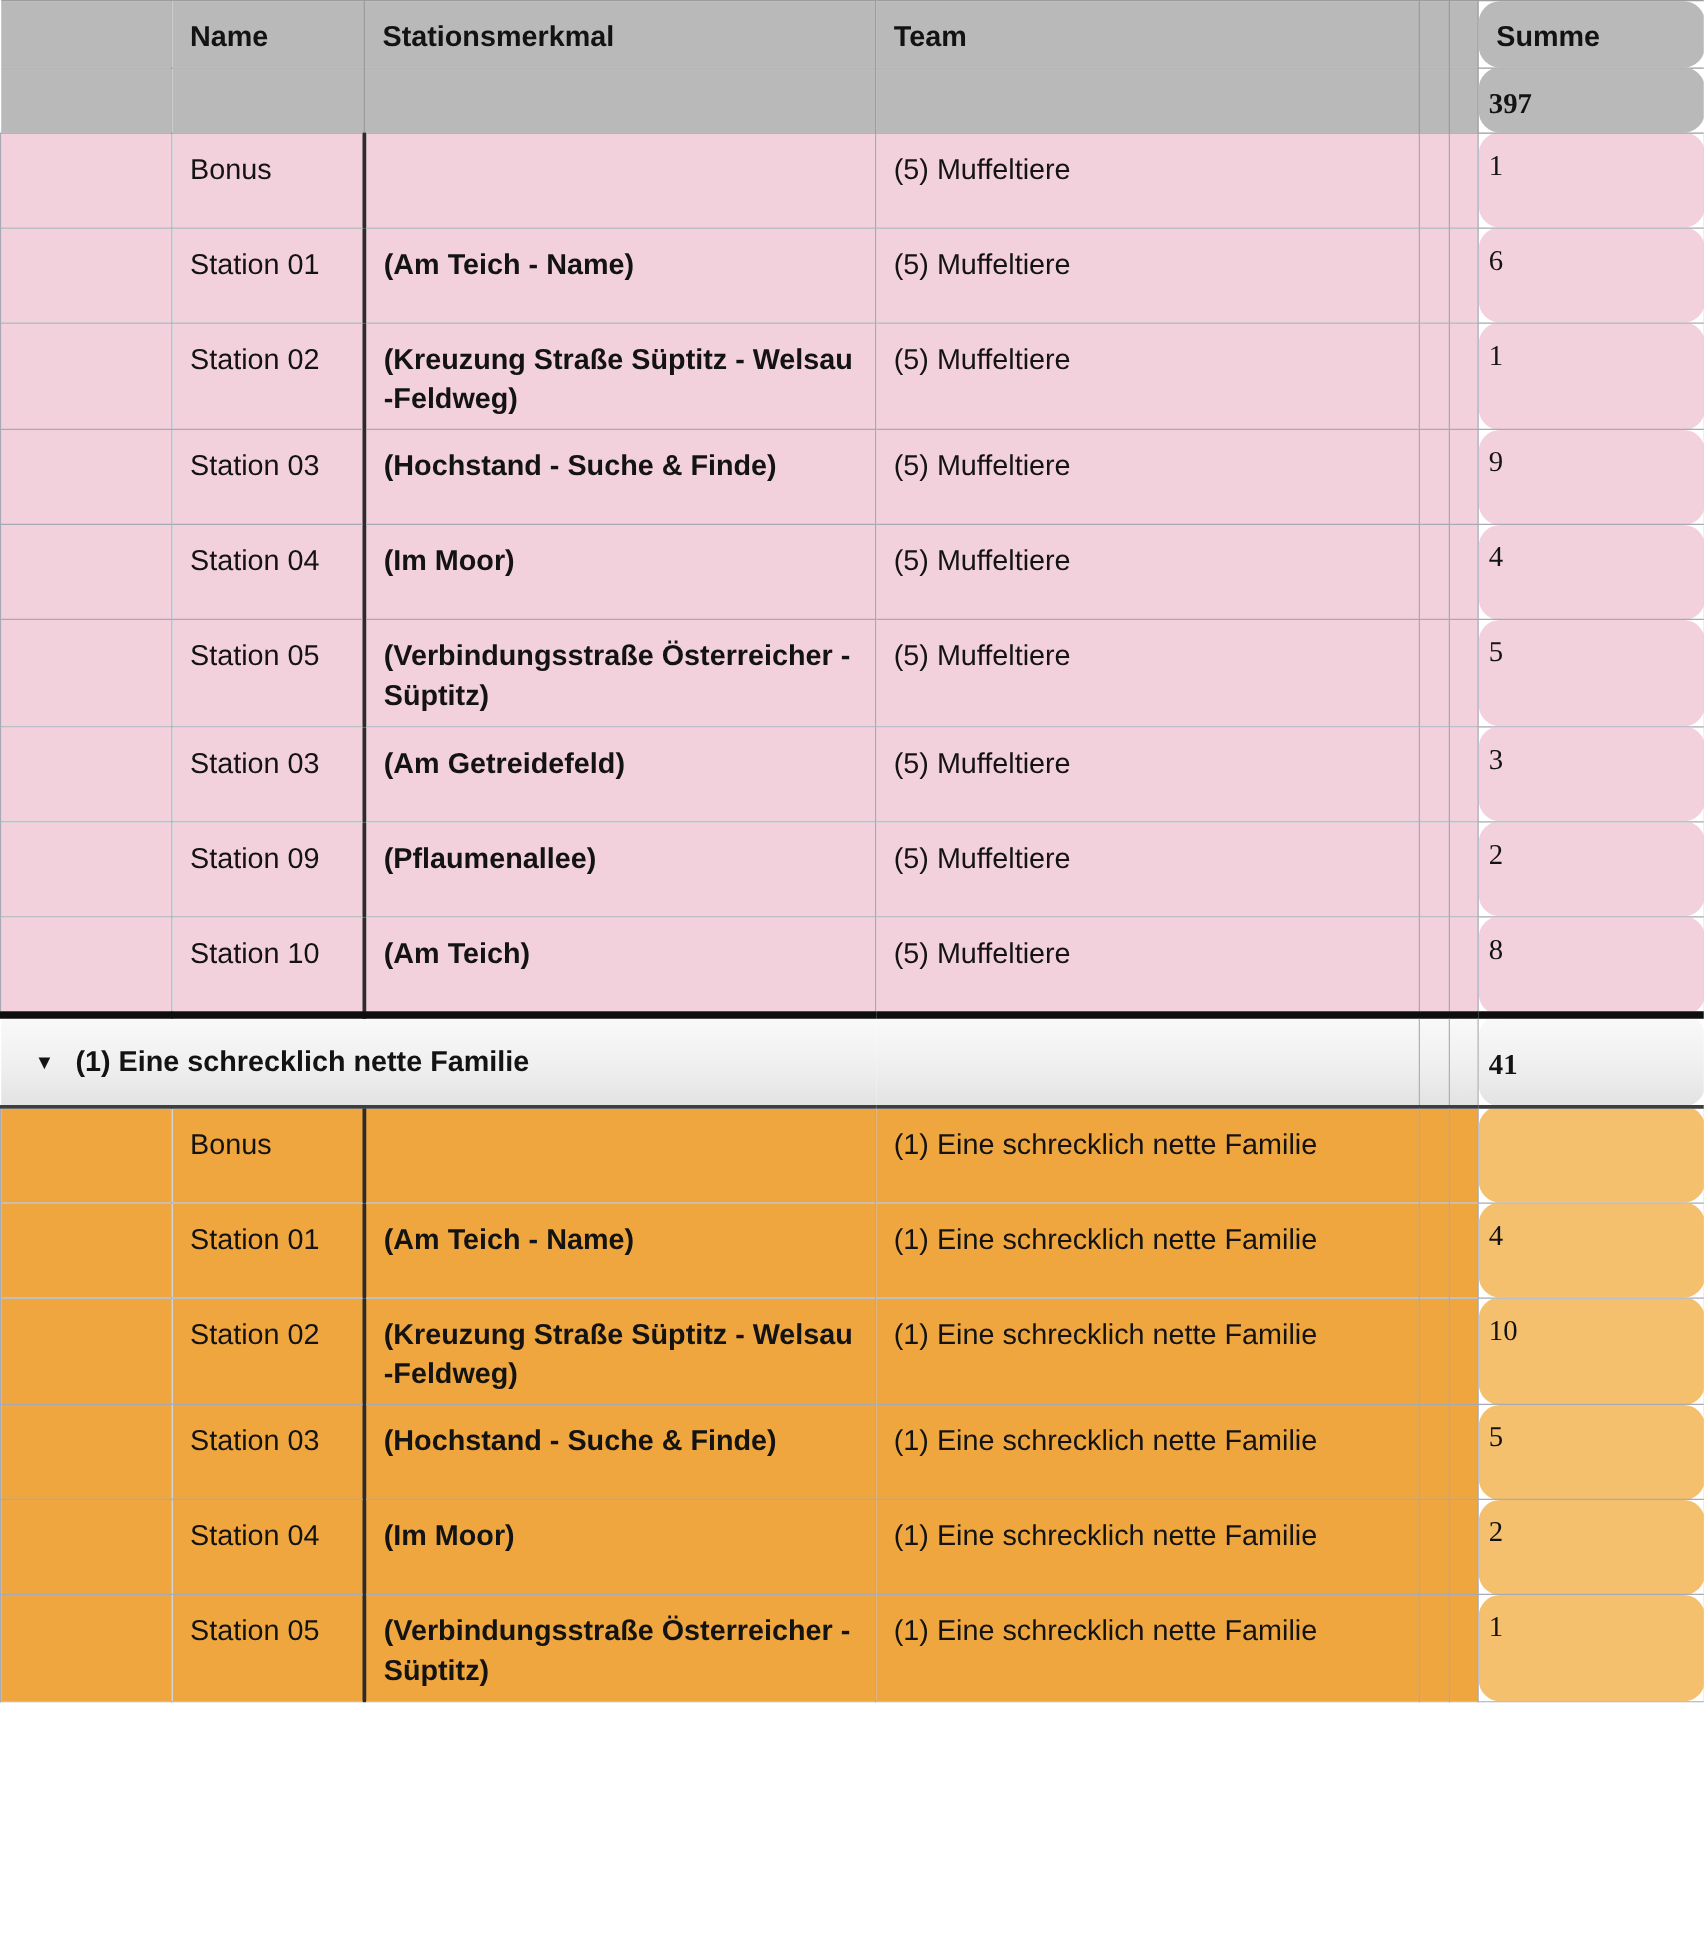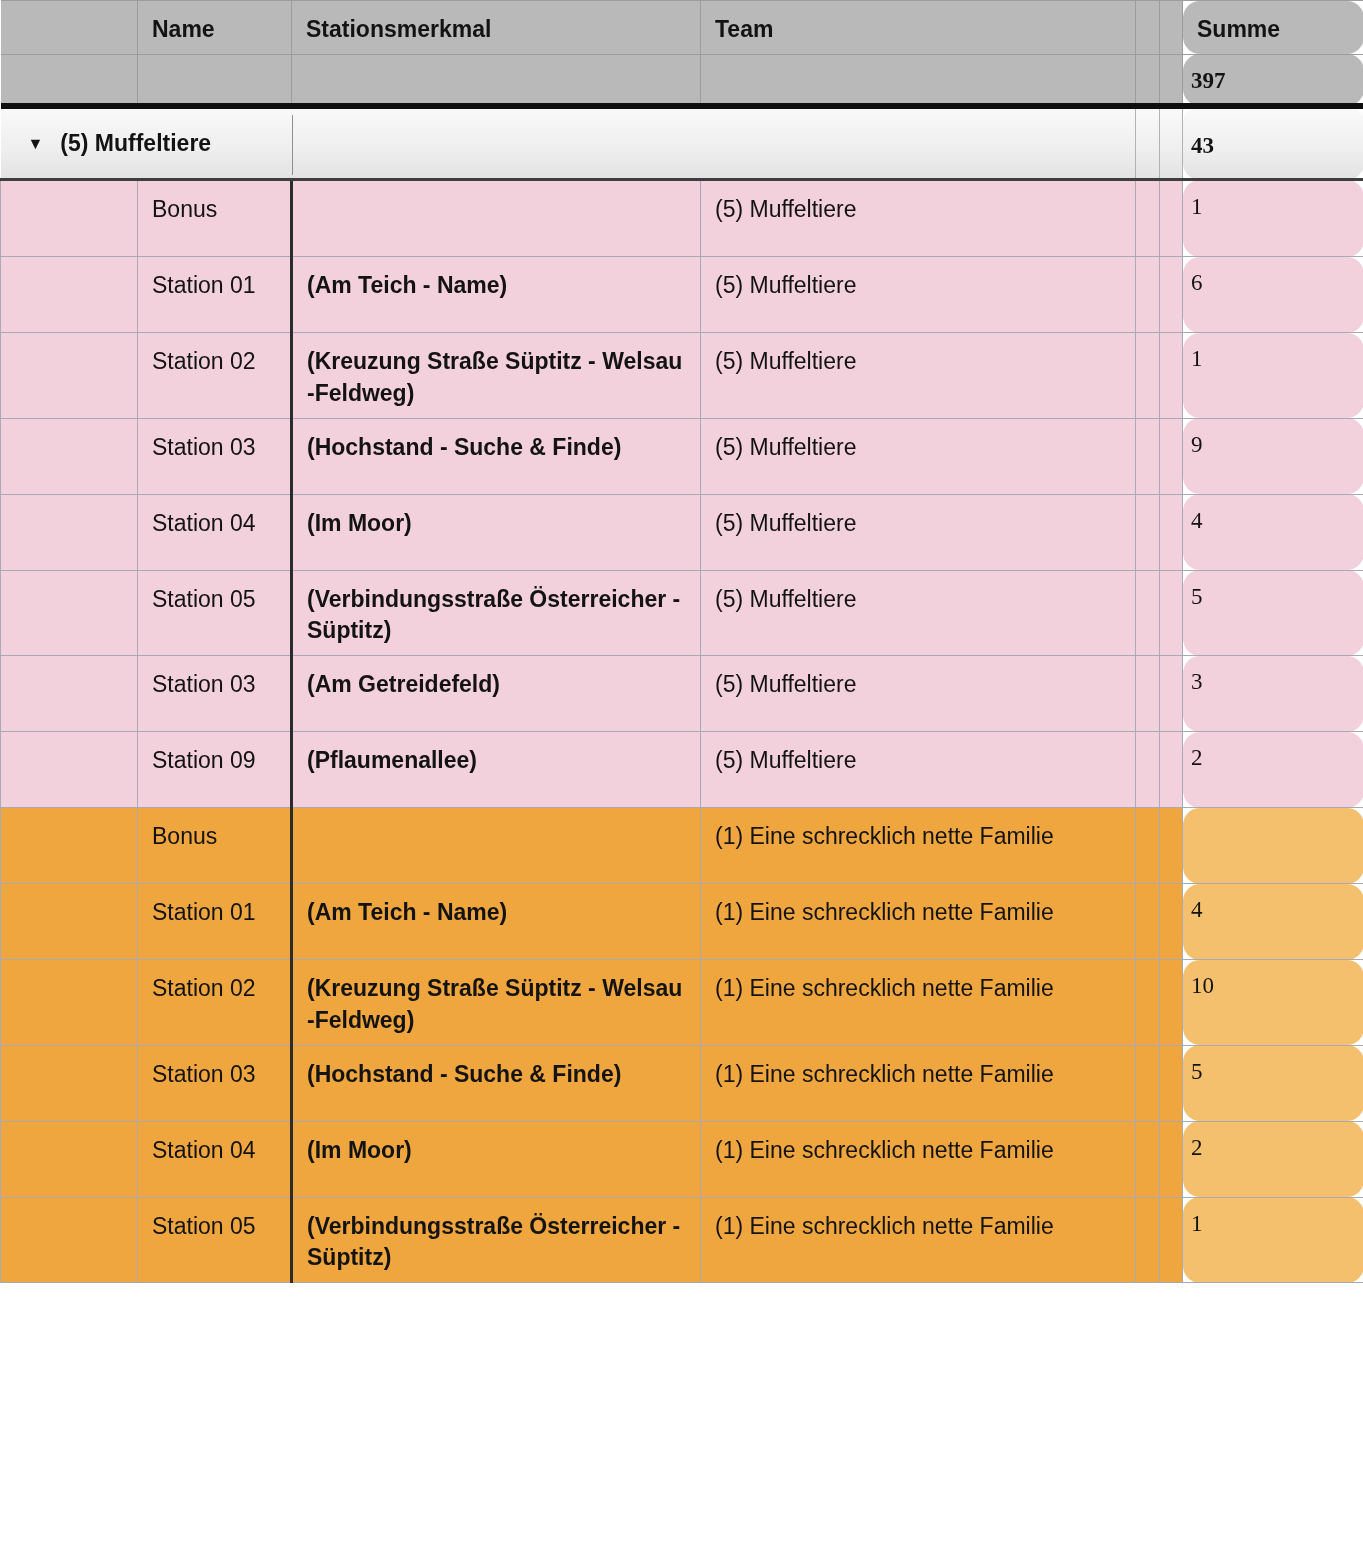--- a/index.html
+++ b/index.html
@@ -72,98 +72,107 @@
         </tr>
         <tr class="totalrow">
           <td class="hc"></td>
           <td class="hc"></td>
           <td class="hc"></td>
           <td class="hc"></td>
           <td class="hc"></td>
           <td class="hc"></td>
           <td class="hc num bold">397</td>
         </tr>
+        <tr class="body" style="--bg: #f3d1dc; --sumbg: #f3d1dc;">
+          <td></td>
+          <td class="cname txt">Bonus</td>
+          <td class="cmerk txt"></td>
+          <td class="txt">(5) Muffeltiere</td>
+          <td></td>
+          <td></td>
+          <td class="num csum">1</td>
+        </tr>
+        <tr class="body" style="--bg: #f3d1dc; --sumbg: #f3d1dc;">
+          <td></td>
+          <td class="cname txt">Station 01</td>
+          <td class="cmerk txt">(Am Teich - Name)</td>
+          <td class="txt">(5) Muffeltiere</td>
+          <td></td>
+          <td></td>
+          <td class="num csum">6</td>
+        </tr>
+        <tr class="body" style="--bg: #f3d1dc; --sumbg: #f3d1dc;">
+          <td></td>
+          <td class="cname txt">Station 02</td>
+          <td class="cmerk txt">(Kreuzung Straße Süptitz - Welsau -Feldweg)</td>
+          <td class="txt">(5) Muffeltiere</td>
+          <td></td>
+          <td></td>
+          <td class="num csum">1</td>
+        </tr>
+        <tr class="body" style="--bg: #f3d1dc; --sumbg: #f3d1dc;">
+          <td></td>
+          <td class="cname txt">Station 03</td>
+          <td class="cmerk txt">(Hochstand - Suche &amp; Finde)</td>
+          <td class="txt">(5) Muffeltiere</td>
+          <td></td>
+          <td></td>
+          <td class="num csum">9</td>
+        </tr>
+        <tr class="body" style="--bg: #f3d1dc; --sumbg: #f3d1dc;">
+          <td></td>
+          <td class="cname txt">Station 04</td>
+          <td class="cmerk txt">(Im Moor)</td>
+          <td class="txt">(5) Muffeltiere</td>
+          <td></td>
+          <td></td>
+          <td class="num csum">4</td>
+        </tr>
+        <tr class="body" style="--bg: #f3d1dc; --sumbg: #f3d1dc;">
+          <td></td>
+          <td class="cname txt">Station 05</td>
+          <td class="cmerk txt">(Verbindungsstraße Österreicher - Süptitz)</td>
+          <td class="txt">(5) Muffeltiere</td>
+          <td></td>
+          <td></td>
+          <td class="num csum">5</td>
+        </tr>
+        <tr class="body" style="--bg: #f3d1dc; --sumbg: #f3d1dc;">
+          <td></td>
+          <td class="cname txt">Station 03</td>
+          <td class="cmerk txt">(Am Getreidefeld)</td>
+          <td class="txt">(5) Muffeltiere</td>
+          <td></td>
+          <td></td>
+          <td class="num csum">3</td>
+        </tr>
+        <tr class="body" style="--bg: #f3d1dc; --sumbg: #f3d1dc;">
+          <td></td>
+          <td class="cname txt">Station 09</td>
+          <td class="cmerk txt">(Pflaumenallee)</td>
+          <td class="txt">(5) Muffeltiere</td>
+          <td></td>
+          <td></td>
+          <td class="num csum">2</td>
+        </tr>
+        <tr class="body" style="--bg: #f3d1dc; --sumbg: #f3d1dc;">
+          <td></td>
+          <td class="cname txt">Station 10</td>
+          <td class="cmerk txt">(Am Teich)</td>
+          <td class="txt">(5) Muffeltiere</td>
+          <td></td>
+          <td></td>
+          <td class="num csum">8</td>
+        </tr>
         <tr class="band">
-          <td class="gcell" colspan="3"><span class="tri">▼</span><span class="gtitle">(5) Muffeltiere</span><i class="band-line"></i></td>
+          <td class="gcell" colspan="3"><span class="tri">▼</span><span class="gtitle">(1) Eine schrecklich nette Familie</span></td>
           <td></td>
           <td class="bspacer"></td>
           <td class="bspacer"></td>
-          <td class="num bold csum">43</td>
-        </tr>
-        <tr class="body" style="--bg: #f3d1dc; --sumbg: #f3d1dc;">
-          <td></td>
-          <td class="cname txt">Bonus</td>
-          <td class="cmerk txt"></td>
-          <td class="txt">(5) Muffeltiere</td>
-          <td></td>
-          <td></td>
-          <td class="num csum">1</td>
-        </tr>
-        <tr class="body" style="--bg: #f3d1dc; --sumbg: #f3d1dc;">
-          <td></td>
-          <td class="cname txt">Station 01</td>
-          <td class="cmerk txt">(Am Teich - Name)</td>
-          <td class="txt">(5) Muffeltiere</td>
-          <td></td>
-          <td></td>
-          <td class="num csum">6</td>
-        </tr>
-        <tr class="body" style="--bg: #f3d1dc; --sumbg: #f3d1dc;">
-          <td></td>
-          <td class="cname txt">Station 02</td>
-          <td class="cmerk txt">(Kreuzung Straße Süptitz - Welsau -Feldweg)</td>
-          <td class="txt">(5) Muffeltiere</td>
-          <td></td>
-          <td></td>
-          <td class="num csum">1</td>
-        </tr>
-        <tr class="body" style="--bg: #f3d1dc; --sumbg: #f3d1dc;">
-          <td></td>
-          <td class="cname txt">Station 03</td>
-          <td class="cmerk txt">(Hochstand - Suche &amp; Finde)</td>
-          <td class="txt">(5) Muffeltiere</td>
-          <td></td>
-          <td></td>
-          <td class="num csum">9</td>
-        </tr>
-        <tr class="body" style="--bg: #f3d1dc; --sumbg: #f3d1dc;">
-          <td></td>
-          <td class="cname txt">Station 04</td>
-          <td class="cmerk txt">(Im Moor)</td>
-          <td class="txt">(5) Muffeltiere</td>
-          <td></td>
-          <td></td>
-          <td class="num csum">4</td>
-        </tr>
-        <tr class="body" style="--bg: #f3d1dc; --sumbg: #f3d1dc;">
-          <td></td>
-          <td class="cname txt">Station 05</td>
-          <td class="cmerk txt">(Verbindungsstraße Österreicher - Süptitz)</td>
-          <td class="txt">(5) Muffeltiere</td>
-          <td></td>
-          <td></td>
-          <td class="num csum">5</td>
-        </tr>
-        <tr class="body" style="--bg: #f3d1dc; --sumbg: #f3d1dc;">
-          <td></td>
-          <td class="cname txt">Station 03</td>
-          <td class="cmerk txt">(Am Getreidefeld)</td>
-          <td class="txt">(5) Muffeltiere</td>
-          <td></td>
-          <td></td>
-          <td class="num csum">3</td>
-        </tr>
-        <tr class="body" style="--bg: #f3d1dc; --sumbg: #f3d1dc;">
-          <td></td>
-          <td class="cname txt">Station 09</td>
-          <td class="cmerk txt">(Pflaumenallee)</td>
-          <td class="txt">(5) Muffeltiere</td>
-          <td></td>
-          <td></td>
-          <td class="num csum">2</td>
+          <td class="num bold csum">41</td>
         </tr>
         <tr class="body" style="--bg: #f0a63e; --sumbg: #f5c06e;">
           <td></td>
           <td class="cname txt">Bonus</td>
           <td class="cmerk txt"></td>
           <td class="txt">(1) Eine schrecklich nette Familie</td>
           <td></td>
           <td></td>
           <td class="num csum"></td>
         </tr>

